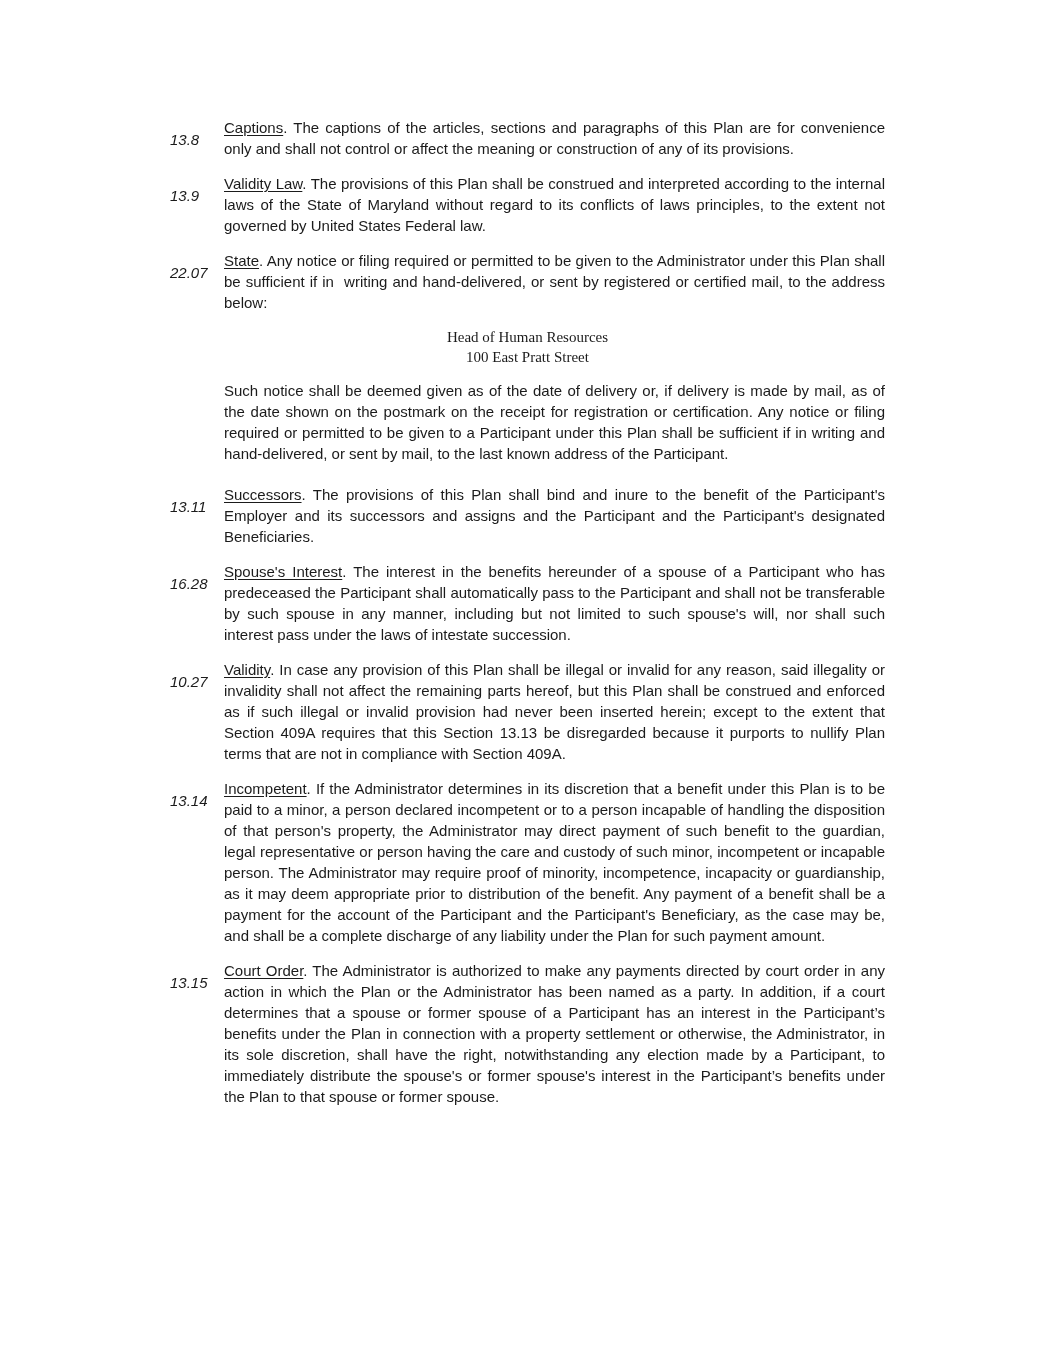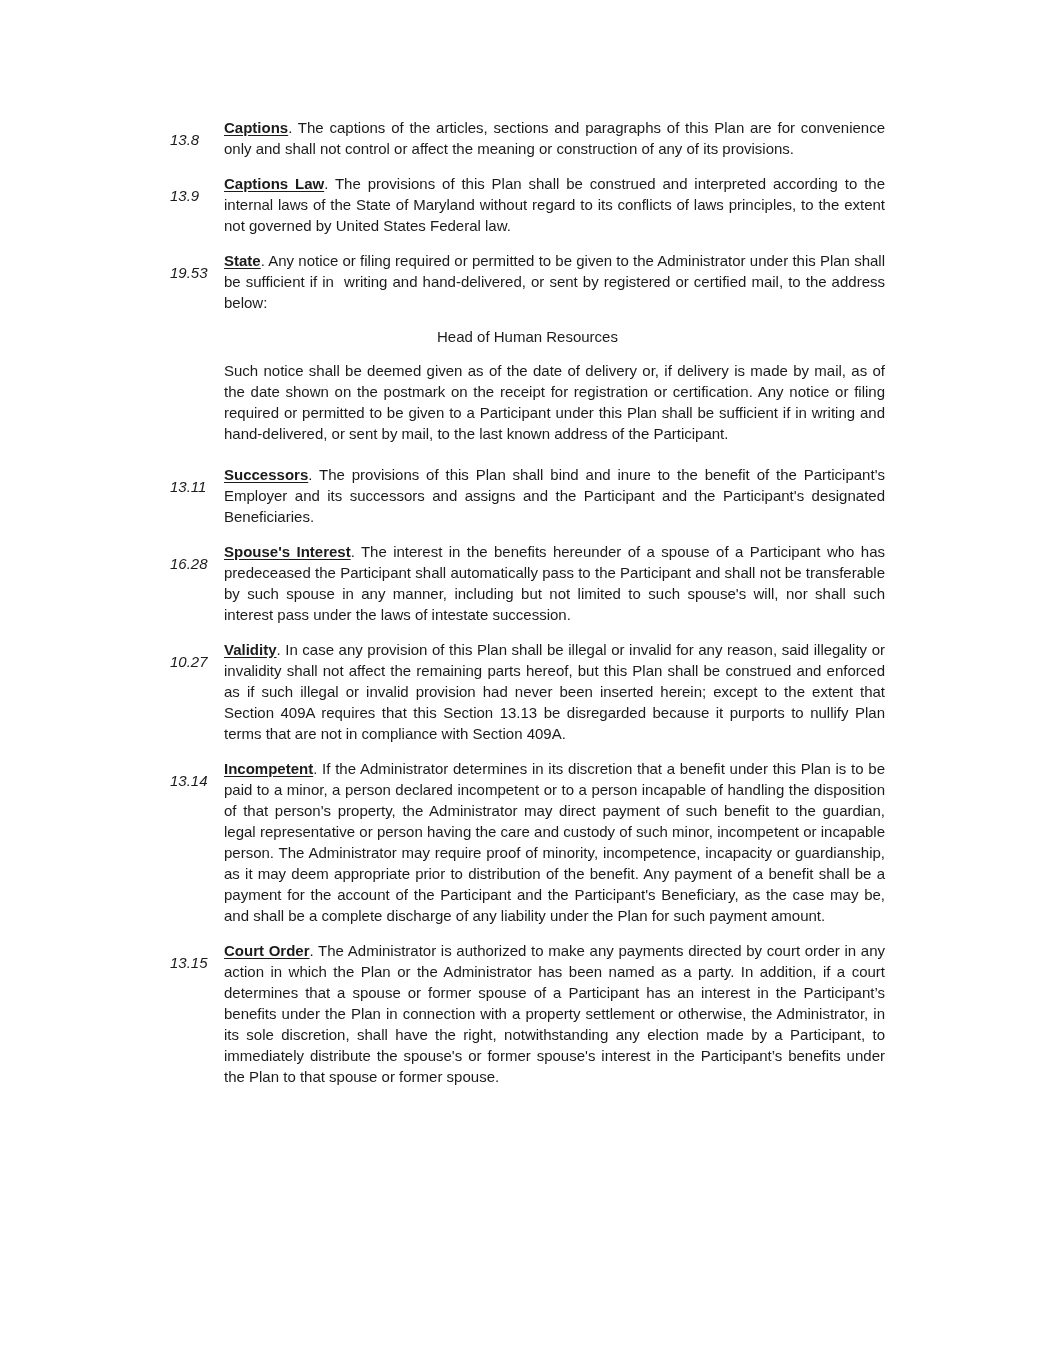--- a/index.html
+++ b/index.html
@@ -34,60 +34,62 @@
     left: 0;
     top: 12px;
     white-space: nowrap;
     font-style: italic;
   }
   .para {
     margin: 0;
     text-align: justify;
   }
   .head {
-    font-weight: bold;
+    font-weight: normal;
     text-decoration: underline;
     text-underline-offset: 2px;
   }
   .address {
     text-align: center;
     line-height: 20px;
     margin: 8px 0 13px 0;
   }
   .address div {
     margin: 0;
+    font-family: Liberation Serif, serif;
   }
   .followup {
     margin: 2px 0 20px 54px;
     text-align: justify;
   }
 </style>
 </head>
 <body>
 
 <div class="page">
   <div class="content">
 
     <div class="section">
       <span class="num">13.8</span>
       <p class="para"><span class="head">Captions</span><span>. The captions of the articles, sections and paragraphs of this Plan are for convenience only and shall not control or affect the meaning or construction of any of its provisions.</span></p>
     </div>
 
     <div class="section">
       <span class="num">13.9</span>
-      <p class="para"><span class="head">Captions Law</span><span>. The provisions of this Plan shall be construed and interpreted according to the internal laws of the State of Maryland without regard to its conflicts of laws principles, to the extent not governed by United States Federal law.</span></p>
+      <p class="para"><span class="head">Validity Law</span><span>. The provisions of this Plan shall be construed and interpreted according to the internal laws of the State of Maryland without regard to its conflicts of laws principles, to the extent not governed by United States Federal law.</span></p>
     </div>
 
     <div class="section">
-      <span class="num">19.53</span>
+      <span class="num">22.07</span>
       <p class="para"><span class="head">State</span><span>. Any notice or filing required or permitted to be given to the Administrator under this Plan shall be sufficient if in &nbsp;writing and hand-delivered, or sent by registered or certified mail, to the address below:</span></p>
     </div>
 
     <div class="address">
       <div>Head of Human Resources</div>
+      <div>100 East Pratt Street</div>
     </div>
 
     <p class="followup">Such notice shall be deemed given as of the date of delivery or, if delivery is made by mail, as of the date shown on the postmark on the receipt for registration or certification. Any notice or filing required or permitted to be given to a Participant under this Plan shall be sufficient if in writing and hand-delivered, or sent by mail, to the last known address of the Participant.</p>
 
     <div class="section">
       <span class="num">13.11</span>
       <p class="para"><span class="head">Successors</span><span>. The provisions of this Plan shall bind and inure to the benefit of the Participant's Employer and its successors and assigns and the Participant and the Participant's designated Beneficiaries.</span></p>
     </div>
 
     <div class="section">

